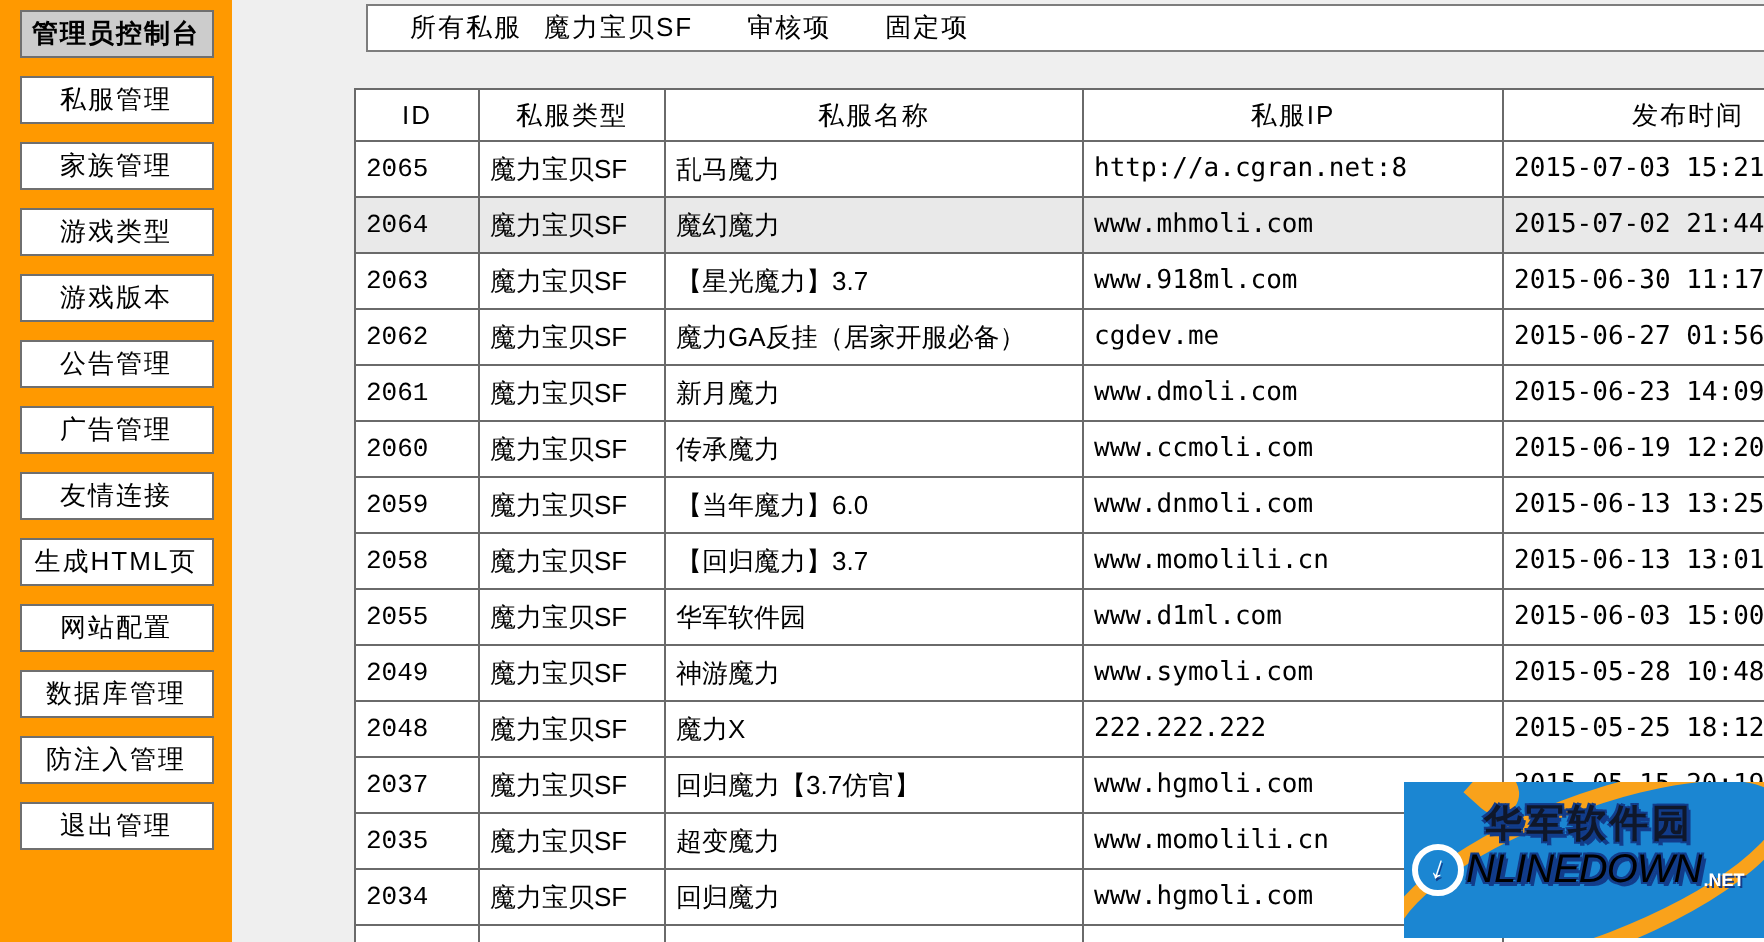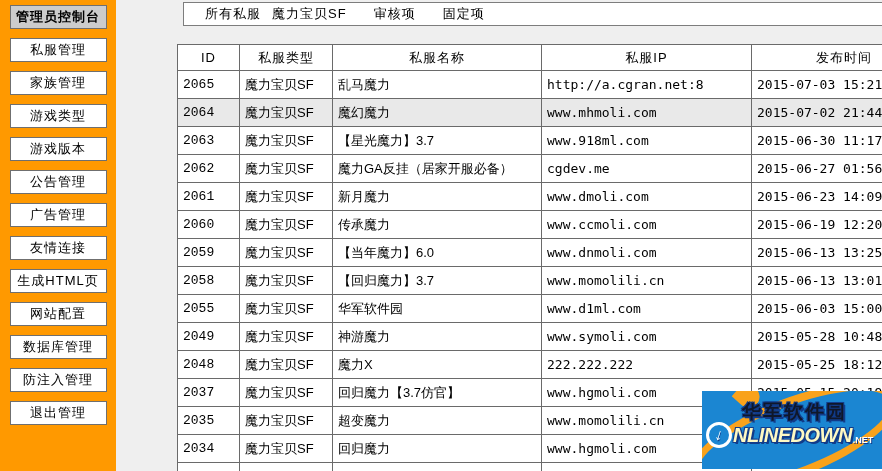--- a/index.html
+++ b/index.html
@@ -78,21 +78,21 @@
     display:flex; align-items:center; white-space:nowrap;
   }
   .o-icon {
     display:inline-block; width:26px; height:26px; box-sizing:border-box;
     border-radius:50%; border:3px solid #ffffff; background:#1b86d2;
     color:#ffffff; font-weight:bold; font-size:16px; line-height:20px;
     text-align:center; text-shadow:1px 1px 0 #123c8a;
   }
   .o-icon .arr { display:inline-block; transform:rotate(18deg); }
   .wm-brand {
-    font-size:20px; font-weight:bold; font-style:italic; color:#fef9c3;
+    font-size:20px; font-weight:normal; font-style:italic; color:#000000;
     letter-spacing:-0.5px; margin-left:1px;
     text-shadow:-1px -1px 0 #123c8a, 1px -1px 0 #123c8a,
                 -1px 1px 0 #123c8a, 1px 1px 0 #123c8a, 2px 2px 0 #123c8a;
   }
   .wm-tld {
     font-size:9px; font-weight:bold; color:#ffffff;
     align-self:flex-end; margin:0 0 3px 1px;
     text-shadow:1px 1px 0 #123c8a;
   }
 </style>

